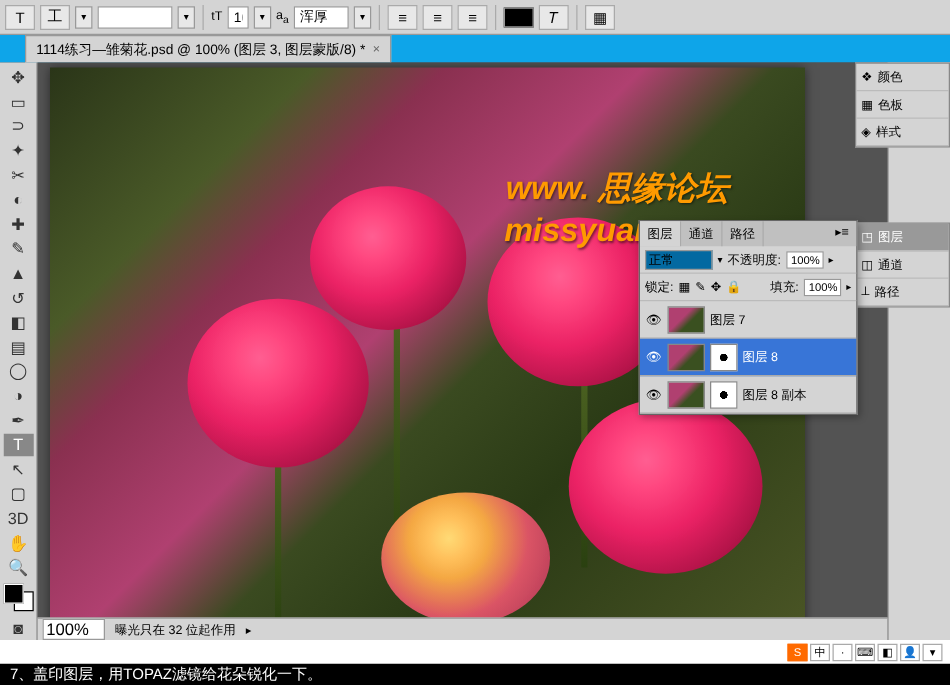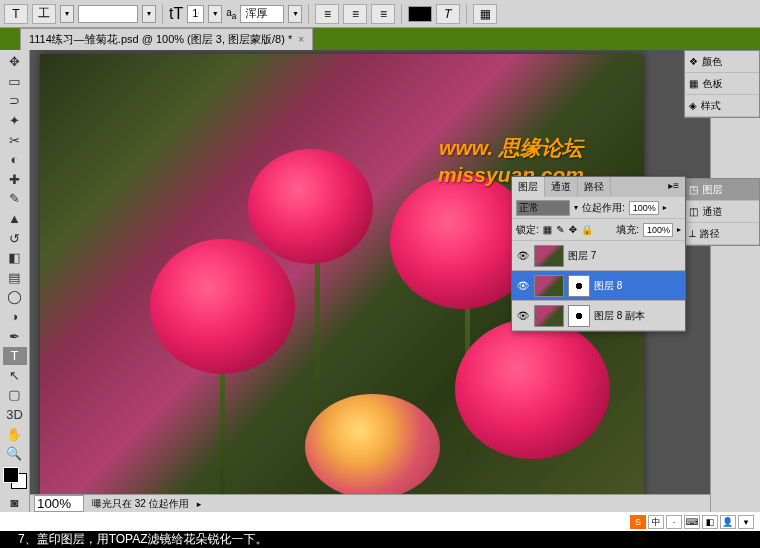--- a/index.html
+++ b/index.html
@@ -8,21 +8,21 @@
 
 .options-bar { height: 28px; background: #d4d4d4; border-bottom: 1px solid #999; display: flex; align-items: center; padding: 0 4px; gap: 4px; font-size: 11px; }
 .opt-icon { width: 24px; height: 20px; background: #e8e8e8; border: 1px solid #aaa; display: flex; align-items: center; justify-content: center; font-size: 12px; }
 .font-select { width: 100px; height: 18px; background: #fff; border: 1px solid #999; padding: 0 4px; font-size: 11px; }
 .size-input { width: 17px; height: 18px; background: #fff; border: 1px solid #999; padding: 0 4px; font-size: 11px; }
 .drop-arrow { width: 14px; height: 18px; background: #e8e8e8; border: 1px solid #999; display: flex; align-items: center; justify-content: center; font-size: 8px; }
 .sep { width: 1px; height: 20px; background: #aaa; margin: 0 2px; }
 .color-swatch { width: 24px; height: 16px; background: #000; border: 1px solid #999; }
 
 
-.doc-tabs { height: 22px; background: #4d7c0f; display: flex; align-items: center; padding-left: 20px; font-size: 11px; }
+.doc-tabs { height: 22px; background: #0ea5e9; display: flex; align-items: center; padding-left: 20px; font-size: 11px; }
 .doc-tab { background: #d4d4d4; padding: 3px 8px; border: 1px solid #999; border-bottom: none; display: flex; align-items: center; gap: 6px; }
 .tab-close { font-size: 10px; color: #666; }
 
 
 .main-area { display: flex; height: 462px; }
 .toolbox { width: 30px; background: #d4d4d4; border-right: 1px solid #999; display: flex; flex-direction: column; padding-top: 2px; }
 .tool { width: 24px; height: 20px; margin: 1px auto; display: flex; align-items: center; justify-content: center; font-size: 13px; color: #333; cursor: pointer; }
 .tool.selected { background: #888; color: #fff; }
 .color-fgbg { margin: 4px auto; width: 24px; height: 24px; position: relative; }
 .fg { position: absolute; width: 16px; height: 16px; background: #000; border: 1px solid #fff; z-index: 2; }
@@ -35,66 +35,66 @@
 .f1 { left: 110px; top: 185px; width: 145px; height: 135px; }
 .f2 { left: 208px; top: 95px; width: 125px; height: 115px; }
 .f3 { left: 350px; top: 120px; width: 145px; height: 135px; }
 .f4 { left: 415px; top: 265px; width: 155px; height: 140px; }
 .f5 { left: 265px; top: 340px; width: 135px; height: 105px; background: radial-gradient(circle at 40% 35%,#ffd070 0%,#e8a040 30%,#d05060 60%,#a03050 100%); }
 .stem { position: absolute; width: 5px; background: linear-gradient(#4a6020,#2a4010); }
 .s1 { left: 180px; top: 318px; height: 135px; }
 .s2 { left: 275px; top: 208px; height: 200px; }
 .s3 { left: 425px; top: 250px; height: 150px; }
 
-.watermark { position: absolute; right: 60px; top: 80px; font-size: 21px; font-weight: bold; font-style: italic; color: #ff9a00; text-shadow: 1px 1px 2px rgba(0,0,0,0.5); line-height: 1.3; text-align: center; }
+.watermark { position: absolute; right: 60px; top: 80px; font-size: 26px; font-weight: bold; font-style: italic; color: #ff9a00; text-shadow: 1px 1px 2px rgba(0,0,0,0.5); line-height: 1.3; text-align: center; }
 
 
 .right-col { width: 50px; background: #d4d4d4; border-left: 1px solid #999; display: flex; flex-direction: column; gap: 8px; padding-top: 6px; }
 .rbtn { height: 24px; display: flex; align-items: center; justify-content: center; font-size: 14px; color: #444; }
 .right-exp { position: absolute; right: 0; top: 50px; width: 76px; background: #d4d4d4; border: 1px solid #888; z-index: 5; }
 .exp-row { height: 22px; display: flex; align-items: center; gap: 4px; padding: 0 4px; font-size: 10px; border-bottom: 1px solid #bbb; }
 .exp-row.sel { background: #999; color: #fff; }
 
 
 .layers-panel { position: absolute; right: 74px; top: 176px; width: 175px; background: #d4d4d4; border: 1px solid #666; z-index: 10; box-shadow: 2px 2px 6px rgba(0,0,0,0.3); }
 .lp-tabs { height: 20px; display: flex; background: #c0c0c0; font-size: 10px; }
 .lp-tab { padding: 3px 6px; border-right: 1px solid #aaa; }
 .lp-tab.active { background: #d4d4d4; }
 .lp-arrow { margin-left: auto; padding: 3px 6px; }
 .lp-row { height: 22px; display: flex; align-items: center; padding: 0 4px; font-size: 10px; gap: 4px; border-bottom: 1px solid #bbb; }
-.lp-select { width: 54px; height: 16px; background: #737373; border: 1px solid #999; font-size: 10px; padding: 0 2px; }
+.lp-select { width: 54px; height: 16px; background: #0369a1; border: 1px solid #999; font-size: 10px; padding: 0 2px; }
 .lp-input { width: 30px; height: 14px; background: #fff; border: 1px solid #999; font-size: 9px; text-align: right; padding: 0 2px; }
 .lp-layers { }
 .layer-item { height: 30px; display: flex; align-items: center; gap: 4px; padding: 0 4px; border-bottom: 1px solid #aaa; font-size: 10px; }
 .layer-item.selected { background: #3875d7; color: #fff; }
 .eye { width: 14px; height: 14px; display: flex; align-items: center; justify-content: center; font-size: 10px; }
 .thumb { width: 30px; height: 22px; background: linear-gradient(135deg,#b04070 40%,#3a5020 60%); border: 1px solid #888; }
 .mask { width: 22px; height: 22px; background: #fff; border: 1px solid #888; position: relative; }
 .mask::after { content:''; position:absolute; inset: 3px; background: radial-gradient(#000 30%, transparent 32%); }
 
 
 .statusbar { position: absolute; bottom: 36px; left: 30px; right: 50px; height: 18px; background: #d4d4d4; border-top: 1px solid #999; display: flex; align-items: center; font-size: 10px; padding: 0 4px; gap: 8px; }
 .zoom { width: 50px; background: #fff; border: 1px solid #999; padding: 0 2px; }
 
 
 .caption-bar { position: absolute; bottom: 16px; left: 0; right: 0; height: 20px; background: #fff; display: flex; align-items: center; justify-content: flex-end; padding: 0 6px; gap: 2px; font-size: 11px; }
 .cap-icon { width: 16px; height: 14px; border: 1px solid #aaa; display: flex; align-items: center; justify-content: center; font-size: 9px; }
-.caption { position: absolute; bottom: 0; left: 0; right: 0; height: 17px; background: #000; color: #fff; font-size: 12px; padding: 0 18px; display: flex; align-items: center; }
+.caption { position: absolute; bottom: 0; left: 0; right: 0; height: 17px; background: #000; color: #fff; font-size: 12px; padding: 0 8px; display: flex; align-items: center; }
 </style>
 </head>
 <body>
 
 <div class="options-bar">
   <div class="opt-icon">T</div>
   <div class="opt-icon">工</div>
   <div class="drop-arrow">▾</div>
   <input class="font-select" style="width: 60px;">
   <div class="drop-arrow">▾</div>
   <div class="sep"></div>
-  <span style="font-size:16px">tT</span>
+  <span style="font-size:10px">tT</span>
   <input class="size-input" value="16 点" style="">
   <div class="drop-arrow">▾</div>
   <span style="font-size:10px">a<sub>a</sub></span>
   <input class="size-input" style="width: 44px;" value="浑厚">
   <div class="drop-arrow">▾</div>
   <div class="sep"></div>
   <div class="opt-icon">≡</div>
   <div class="opt-icon">≡</div>
   <div class="opt-icon">≡</div>
   <div class="sep"></div>
@@ -180,21 +180,21 @@
 <div class="layers-panel">
   <div class="lp-tabs">
     <div class="lp-tab active">图层</div>
     <div class="lp-tab">通道</div>
     <div class="lp-tab">路径</div>
     <div class="lp-arrow">▸≡</div>
   </div>
   <div class="lp-row">
     <input class="lp-select" value="正常" style="">
     <span style="font-size:8px">▾</span>
-    <span>位起作用:</span>
+    <span>不透明度:</span>
     <input class="lp-input" value="100%" style="">
     <span style="font-size:8px">▸</span>
   </div>
   <div class="lp-row">
     <span>锁定:</span>
     <span>▦</span>
     <span>✎</span>
     <span>✥</span>
     <span>🔒</span>
     <span style="margin-left:auto">填充:</span>

